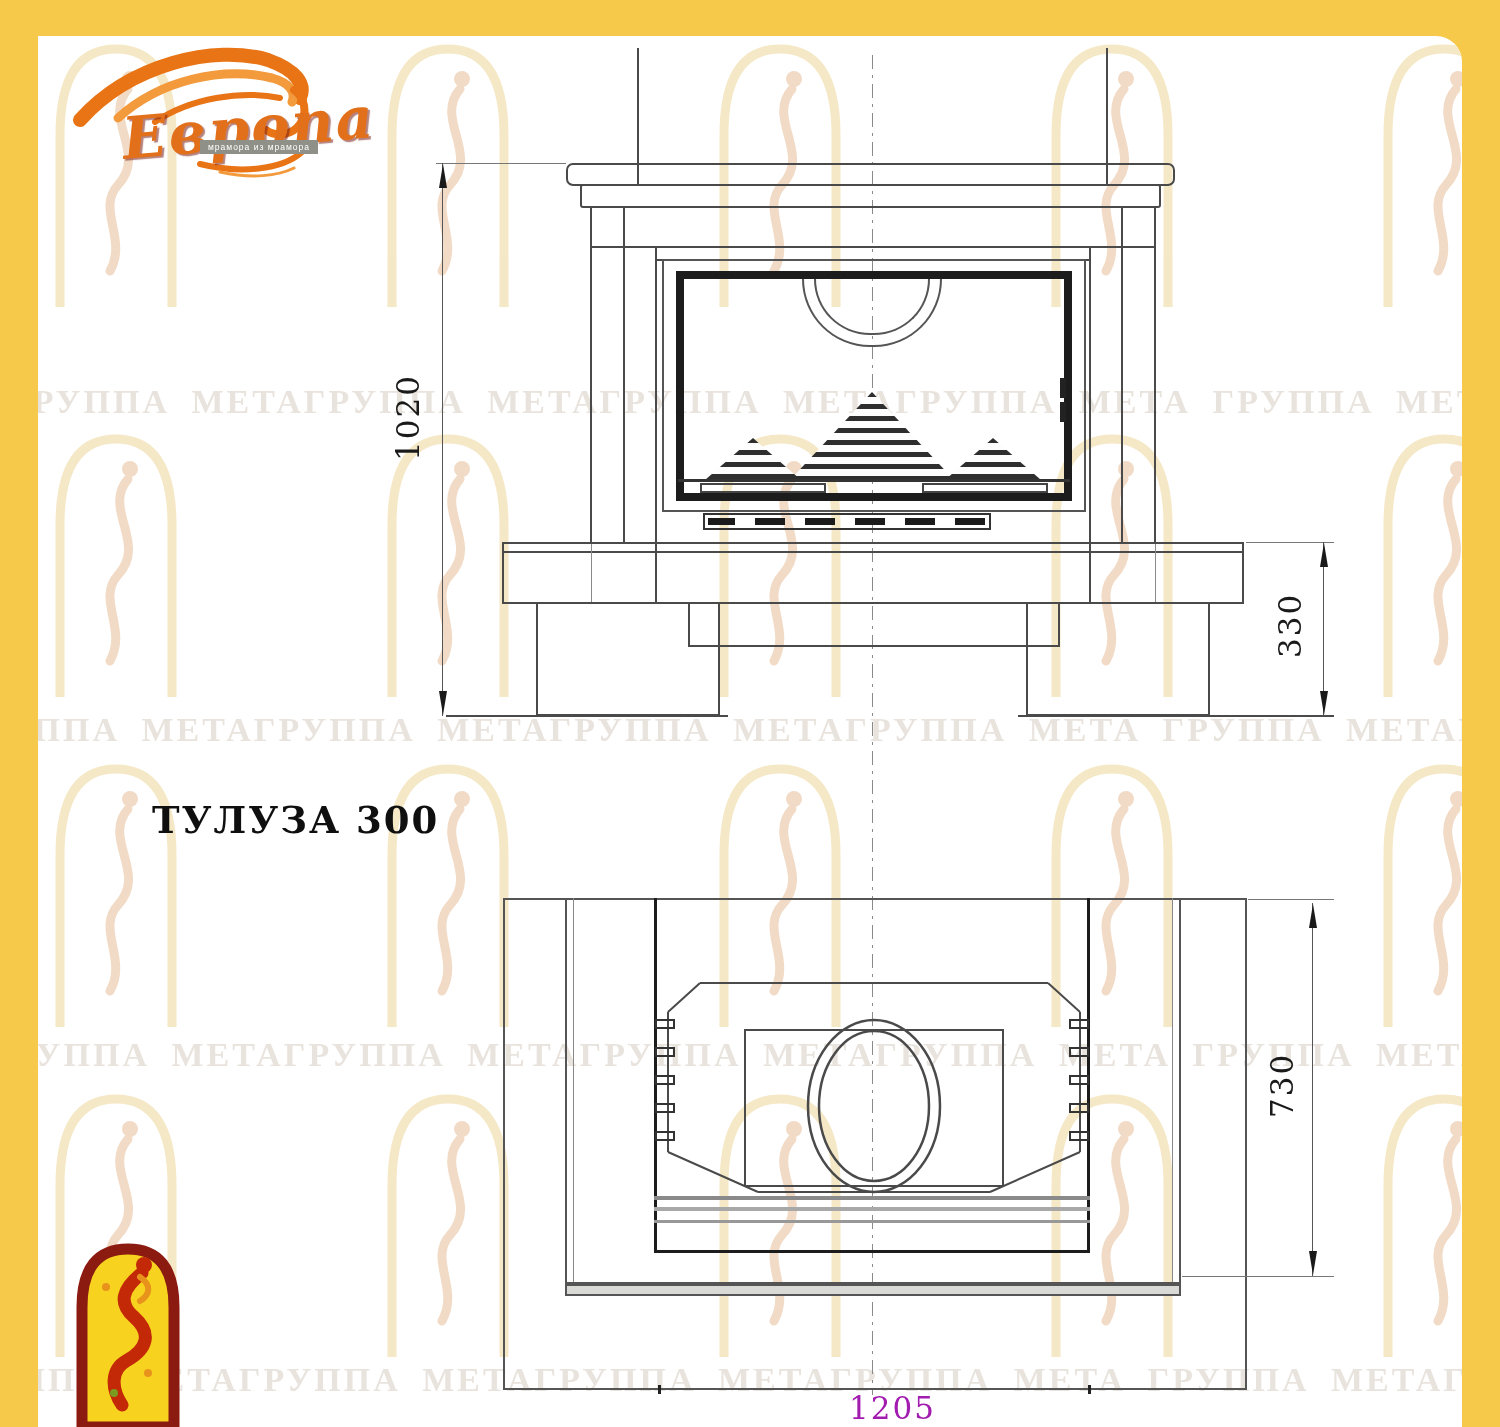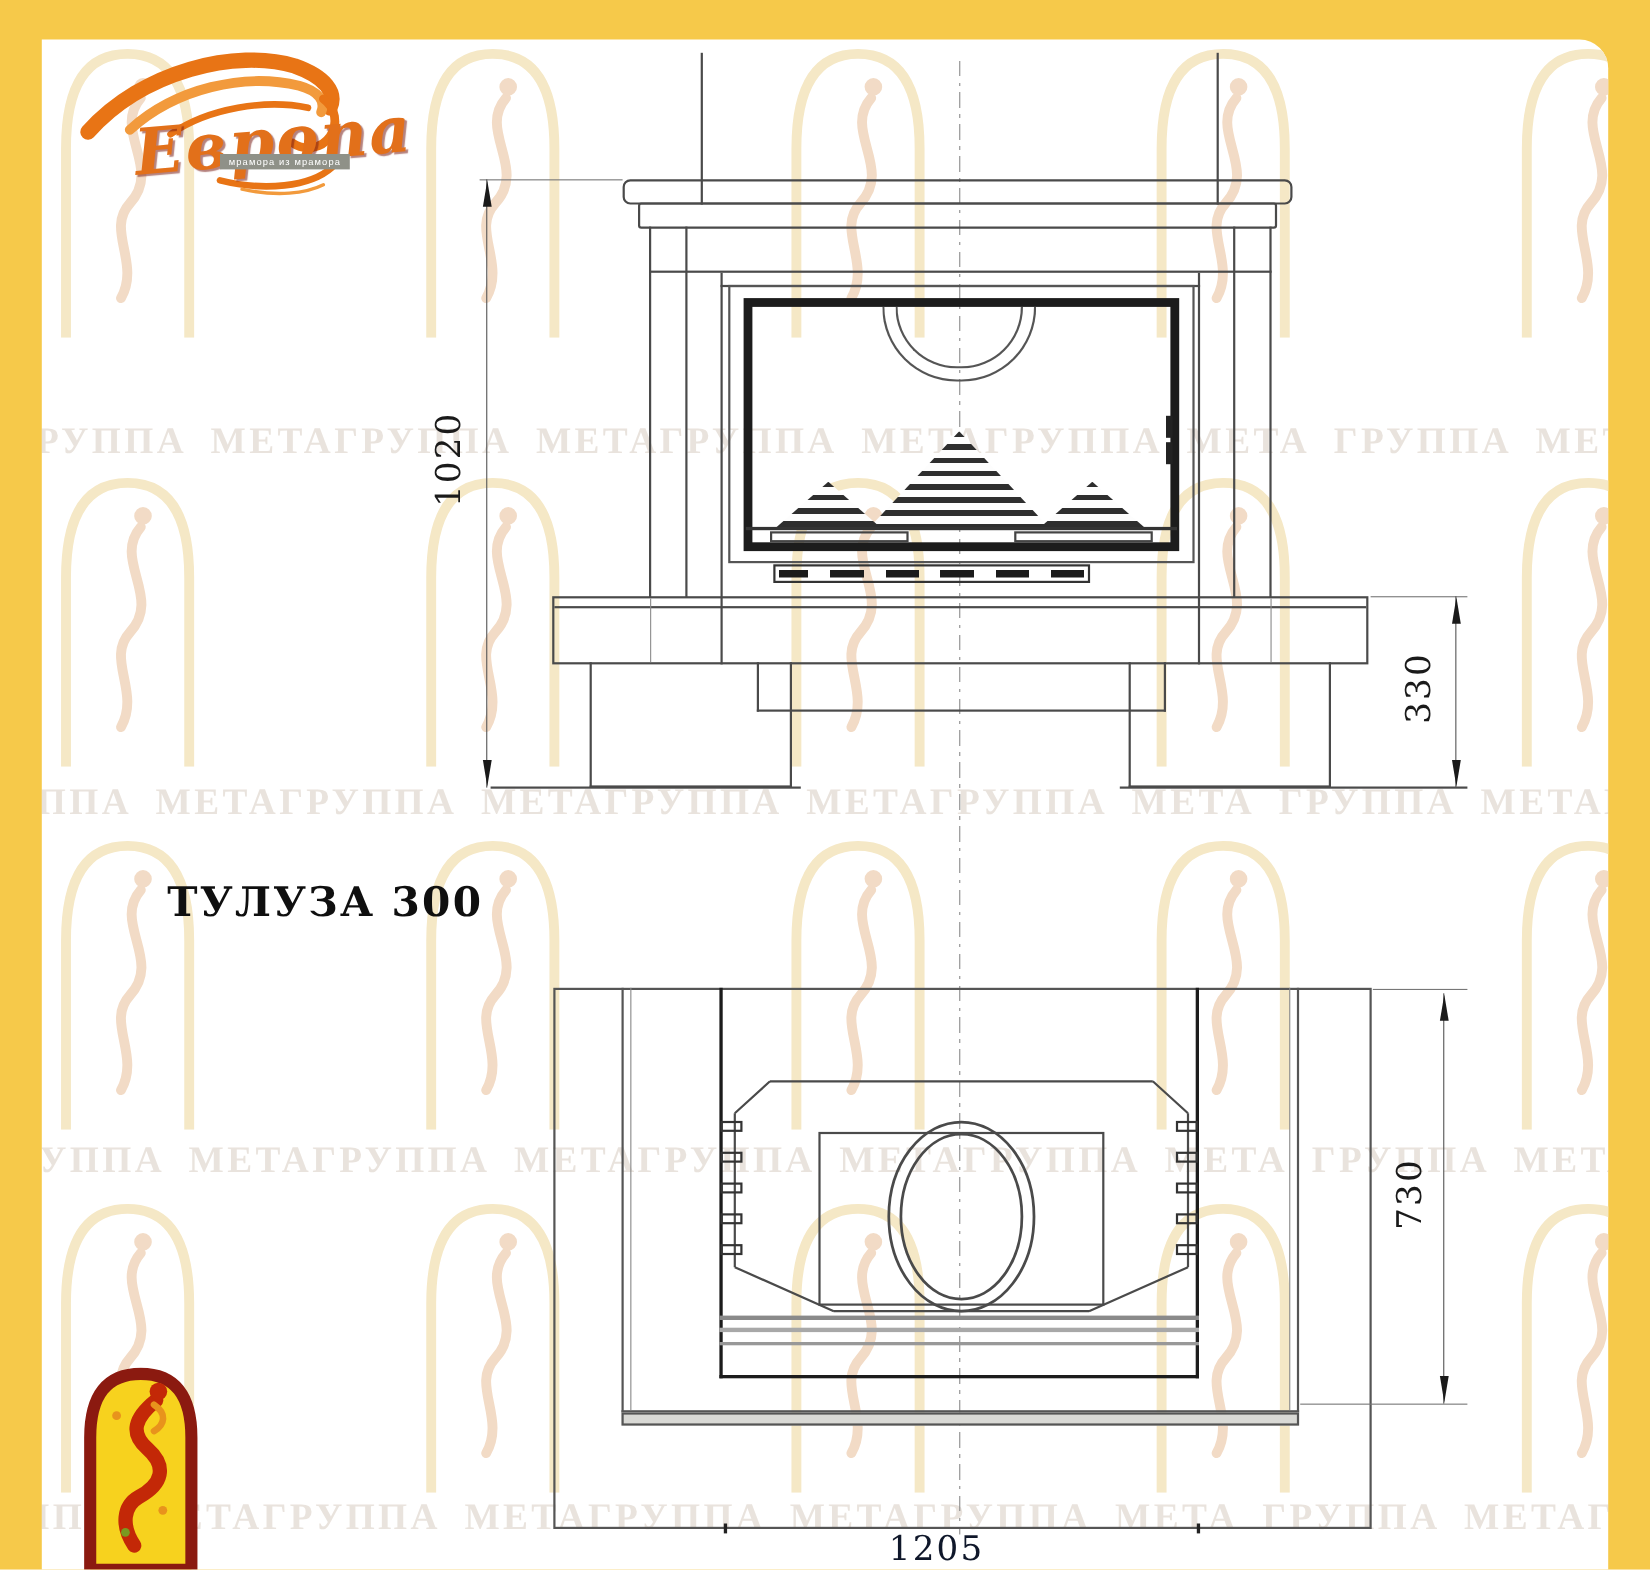--- a/index.html
+++ b/index.html
@@ -21,21 +21,21 @@
   .hl{position:absolute;height:2px;background:var(--line)}
   .vthin{position:absolute;width:1px;background:#8a8a8a}
   .box{position:absolute;border:2px solid var(--line);background:transparent;box-sizing:border-box}
   .dimline{position:absolute;width:1px;background:#555}
   .dimext{position:absolute;height:1px;background:#777}
   .arr{position:absolute;width:0;height:0;border-left:4px solid transparent;border-right:4px solid transparent}
   .arr.up{border-bottom:24px solid #1a1a1a}
   .arr.down{border-top:24px solid #1a1a1a}
   .vdim{position:absolute;font:31px "DejaVu Serif",serif;color:#1a1a1a;writing-mode:vertical-rl;
         transform:rotate(180deg);display:flex;align-items:center;justify-content:center;letter-spacing:2px}
-  .hdim{position:absolute;font:31px "DejaVu Serif",serif;color:#0f172a;text-align:left;letter-spacing:2px}
+  .hdim{position:absolute;font:31px "DejaVu Serif",serif;color:#a21caf;text-align:right;letter-spacing:2px}
   .centerline{position:absolute;width:1px;
       background:repeating-linear-gradient(180deg,#8a8a8a 0 14px,transparent 14px 20px,#8a8a8a 20px 23px,transparent 23px 29px)}
   .tri{position:absolute;clip-path:polygon(50% 0,100% 100%,0 100%);
        background:repeating-linear-gradient(180deg,#2e2e2e 0 5px,#fdfdfd 5px 12px)}
   .page-title{position:absolute;left:152px;top:798px;font:bold 37px "DejaVu Serif",serif;
               color:#0f0f0f;letter-spacing:2px}
   .brand-name{position:absolute;left:62px;top:74px;font:bold italic 58px "DejaVu Serif",serif;
               color:var(--brandO);transform:rotate(-5deg);letter-spacing:2px;
               text-shadow:2px 2px 1px rgba(120,28,20,.55)}
   .brand-tag{position:absolute;left:140px;top:120px;width:118px;height:14px;background:#8F9188;

